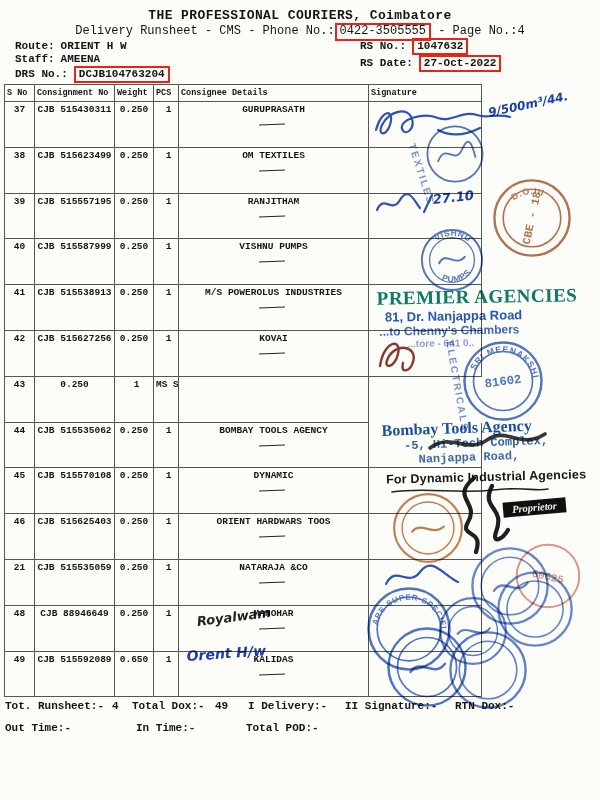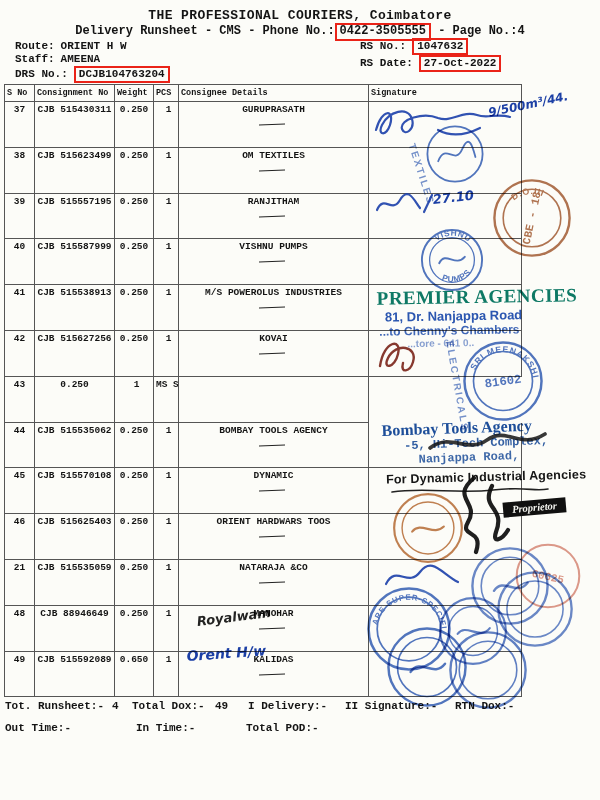--- a/index.html
+++ b/index.html
@@ -1,25 +1,25 @@
 <!DOCTYPE html>
 <html><head>
 <meta charset="utf-8">
 <style>
   * { box-sizing: border-box; margin: 0; padding: 0; }
   body { background:#9a9a9a; font-family:"Liberation Mono", monospace; }
   .page { position:relative; width:600px; height:800px; margin:0 auto; background:#fcfcf8; color:#141414; overflow:hidden; }
 
   .title { position:absolute; top:8px; left:0; right:0; text-align:center; font-weight:bold; font-size:13px; letter-spacing:.4px; }
-  .subtitle { position:absolute; top:23px; left:0; right:0; text-align:center; font-weight:bold; font-size:12px; }
+  .subtitle { position:absolute; top:23px; left:0; right:0; text-align:center; font-weight:normal; font-size:12px; }
   .redbox { border:2px solid #ea2318; padding:0 3px; display:inline-block; line-height:1.15; }
   .iline { position:absolute; font-size:11px; font-weight:bold; white-space:nowrap;padding-left:10px; }
   .iline .lab { margin-right:6px; }
 
-  .tbl { position:absolute; top:84px; left:4px; width:518px; border-top:1px solid #555; border-left:1px solid #555; }
+  .tbl { position:absolute; top:84px; left:4px; width:478px; border-top:1px solid #555; border-left:1px solid #555; }
   .thead, .trow { display:grid; grid-template-columns:30px 80px 39px 25px 190px 1fr; }
   .thead { height:17px; }
   .trow { height:45.8px;text-align:center; }
   .td { border-right:1px solid #555; border-bottom:1px solid #555; padding:2px 2px; font-size:9.5px; font-weight:bold; overflow:hidden; white-space:nowrap; }
   .thead .td { font-size:8.5px; padding-top:3px; }
   .c4 { padding-left:7px; }
   .dash { display:block; width:26px; border-bottom:1.5px solid #222; margin:9px 0 0 78px; transform:rotate(-2deg); }
 
   .fitem { position:absolute; font-size:11px; font-weight:bold; white-space:nowrap; }
 

